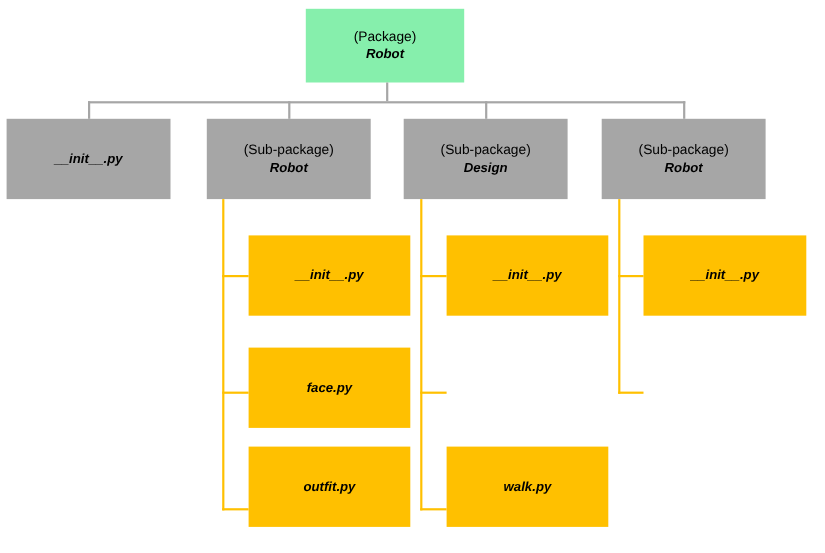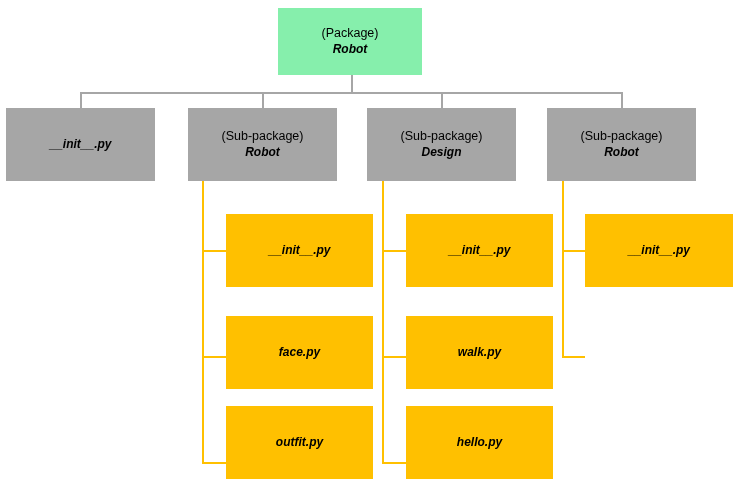--- a/index.html
+++ b/index.html
@@ -115,24 +115,21 @@
   <div class="box file col-design row-b">
     <div class="box-name">face.py</div>
   </div>
   <div class="box file col-design row-c">
     <div class="box-name">outfit.py</div>
   </div>
 
   <div class="box file col-actions row-a">
     <div class="box-name">__init__.py</div>
   </div>
-  <div class="box file col-actions row-b">
+  <div class="box file col-actions row-c">
     <div class="box-name">walk.py</div>
-  </div>
-  <div class="box file col-actions row-c">
-    <div class="box-name">hello.py</div>
   </div>
 
   <div class="box file col-sound row-a">
     <div class="box-name">__init__.py</div>
   </div>
 
 </div>
 
 </body></html>

